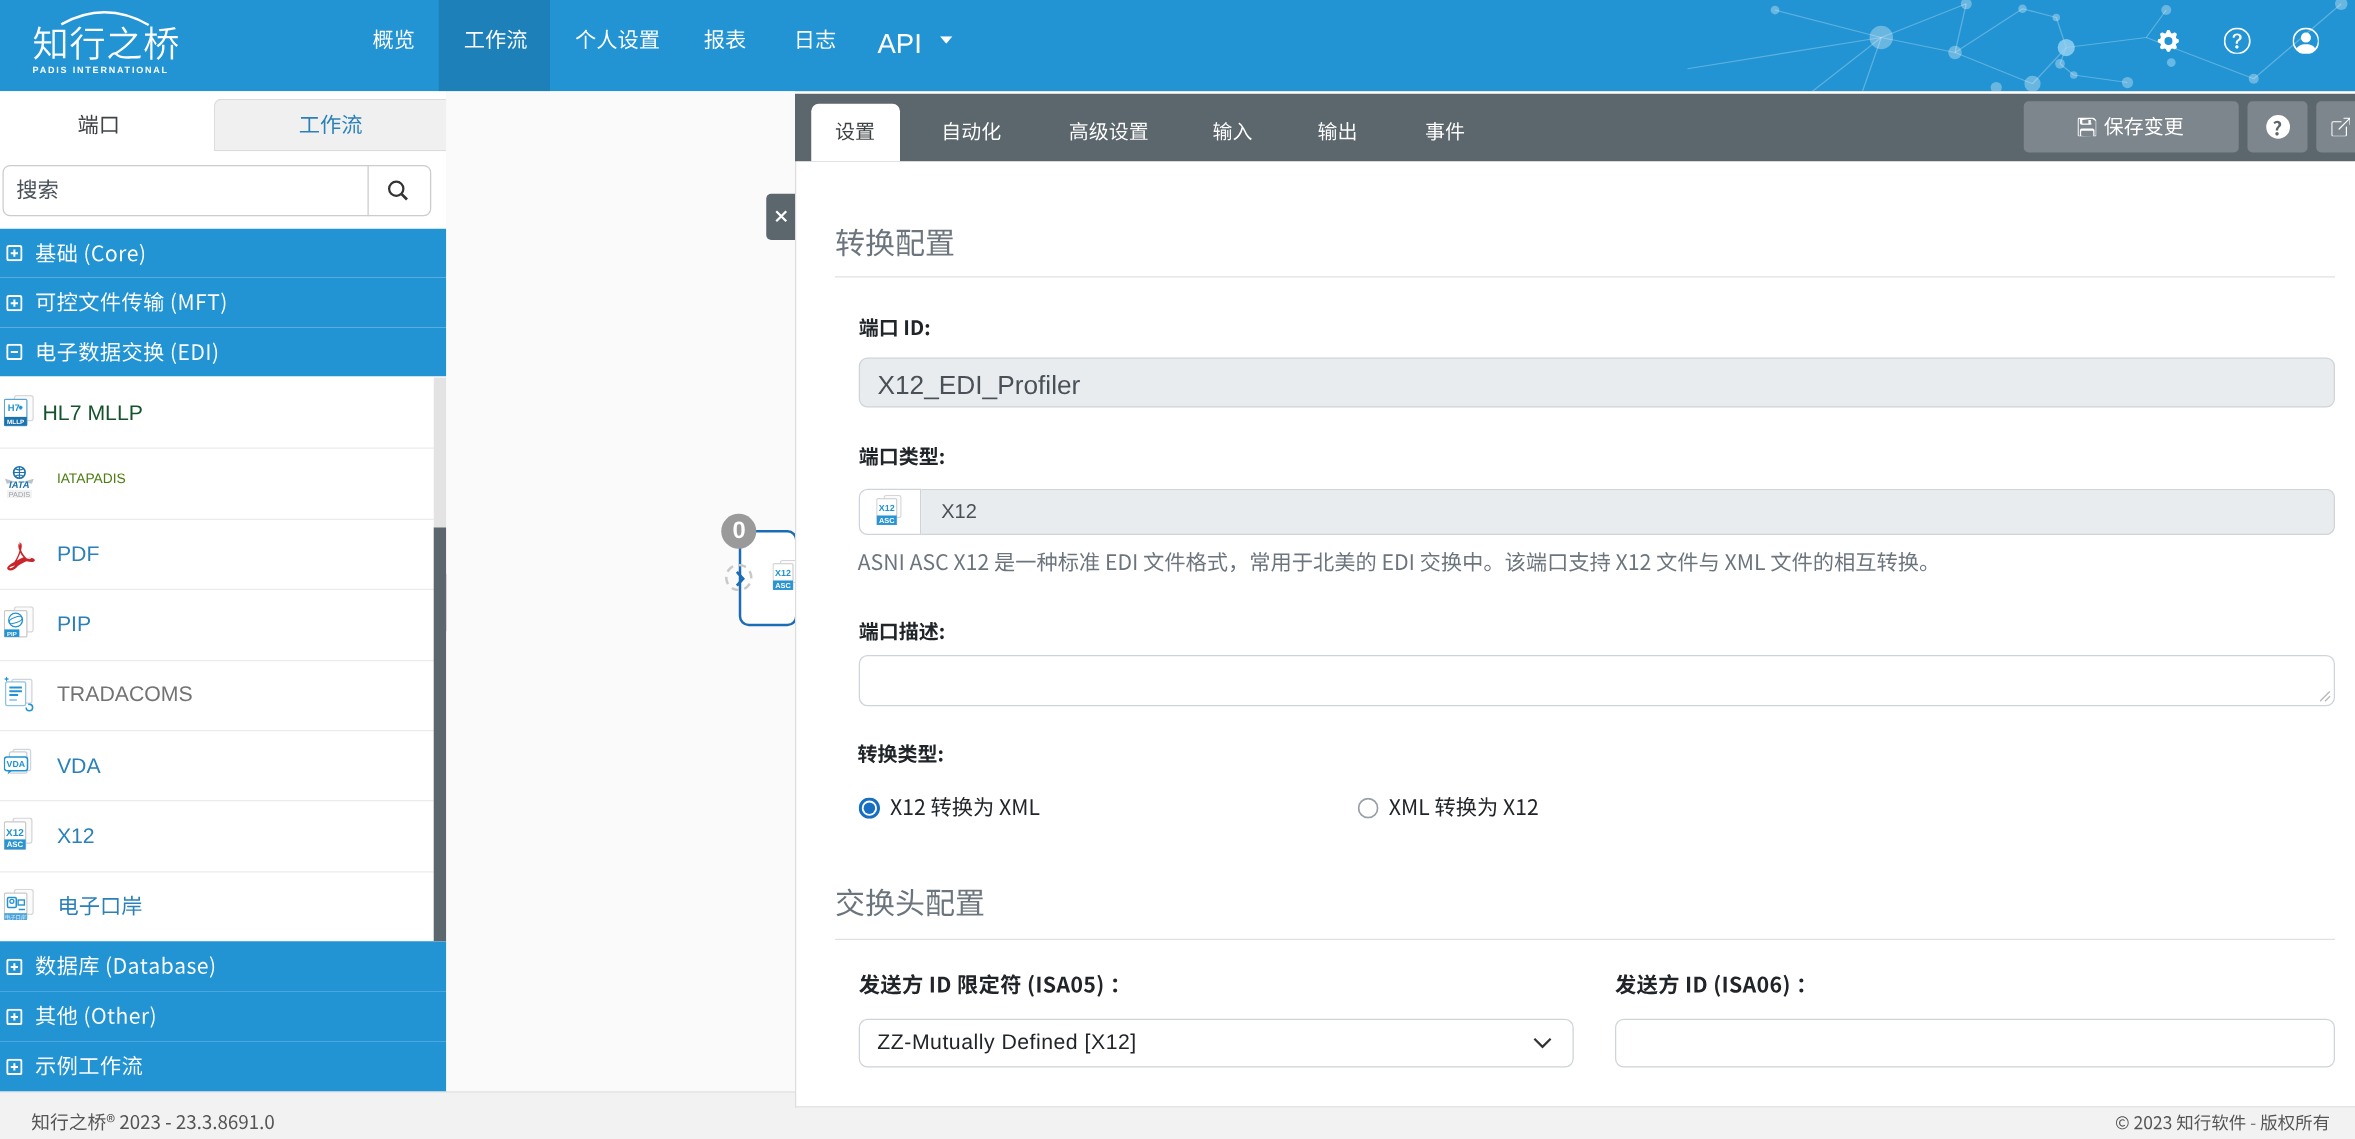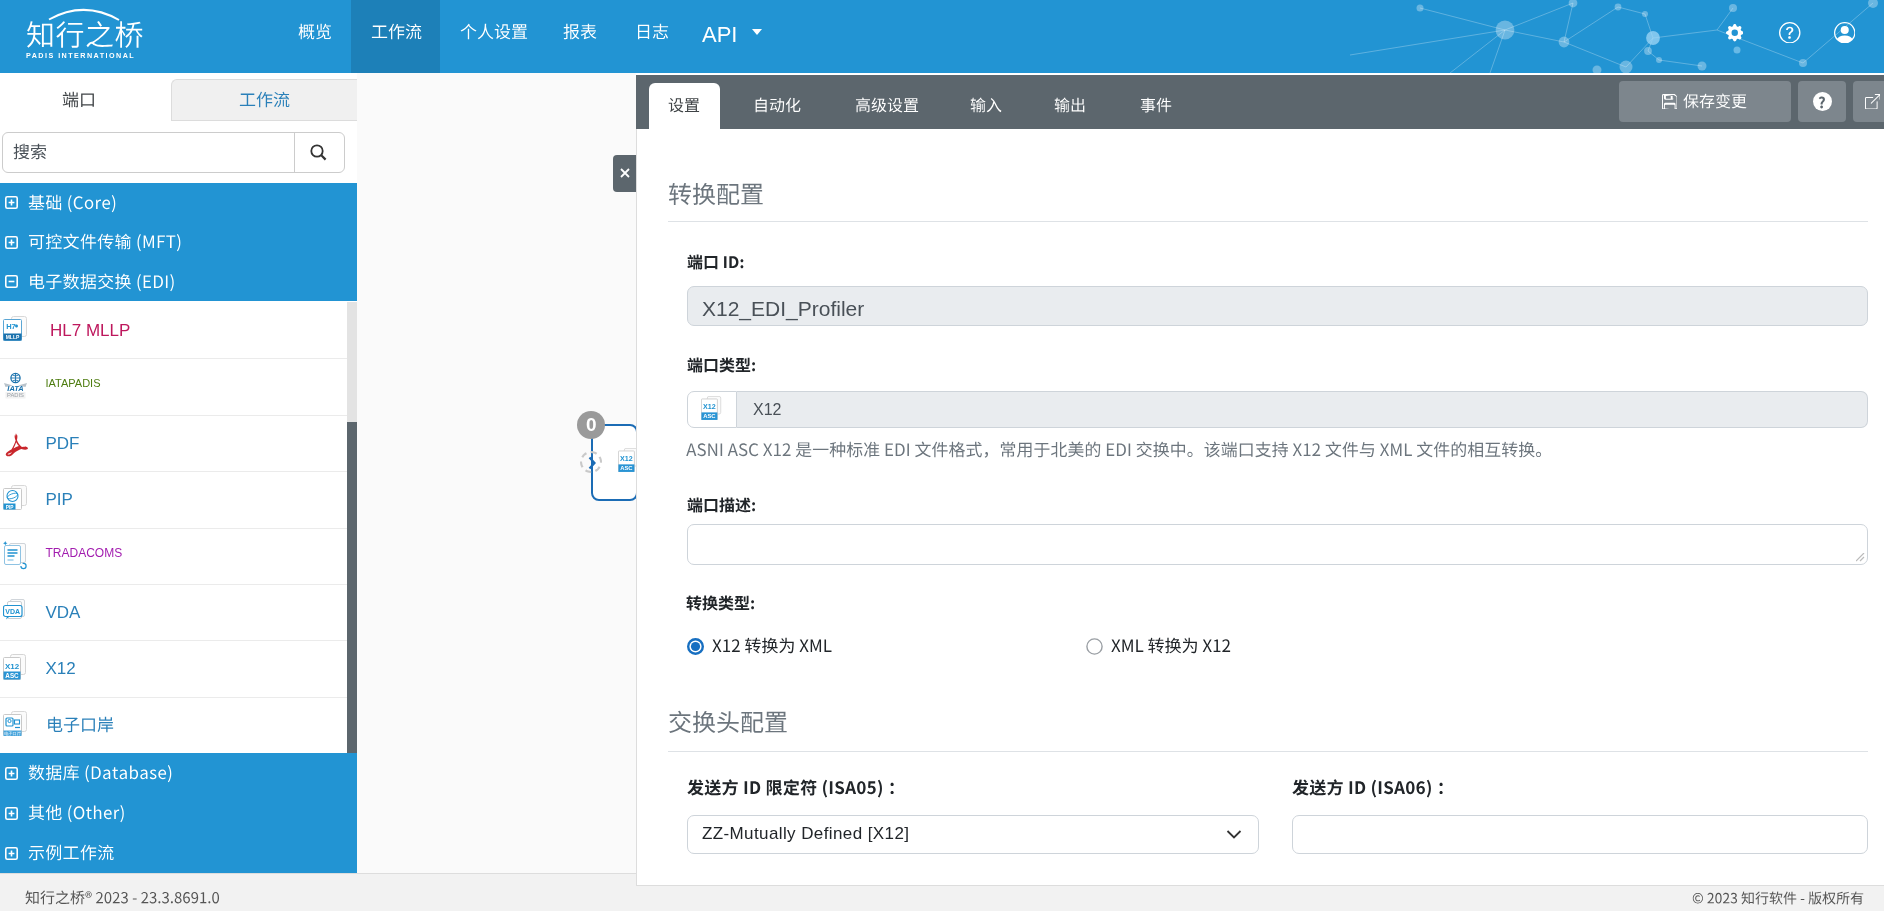--- a/index.html
+++ b/index.html
@@ -189,21 +189,21 @@
     </svg>
   </div>
 <svg class="abs" style="left:3px;top:315.7px" width="25" height="29" viewBox="0 0 25 29">
     <rect x="8.5" y="0.5" width="15" height="20" rx="2" fill="#fbfbfb" stroke="#d8d8d8"></rect>
     <rect x="0.5" y="3.5" width="18" height="21" rx="1" fill="#fff" stroke="#5ba6d4"></rect>
 <text x="8" y="13" font-family="Liberation Sans" font-size="7.5" font-weight="bold" fill="#2193d1" text-anchor="middle">H7</text>
 <path d="M12 10h3M13.5 8.5v3" stroke="#2193d1" stroke-width="1.6"></path>
 <rect x="0.5" y="17.5" width="18" height="7" fill="#1b72ad"></rect>
 <text x="9.5" y="23.2" font-family="Liberation Sans" font-size="5" font-weight="bold" fill="#fff" text-anchor="middle">MLLP</text>
   </svg>
-<div class="abs" style="left:50px;top:320.7px;font-size:17px;color:#be185d">HL7 MLLP</div>
+<div class="abs" style="left:34px;top:320.7px;font-size:17px;color:#14532d">HL7 MLLP</div>
 <div style="position:absolute;left:0px;top:358.4px;width:347px;height:0px;border-top:1px solid #ebebeb"></div>
 <svg class="abs" style="left:3px;top:372.09999999999997px" width="25" height="29" viewBox="0 0 25 29">
     <path d="M1 11 L10 13.5 L2.5 15z" fill="#b9c3cb"></path>
     <path d="M24 11 L15 13.5 L22.5 15z" fill="#b9c3cb"></path>
 <circle cx="12.5" cy="6" r="4.6" fill="none" stroke="#1b72ad" stroke-width="1.3"></circle>
 <path d="M8 6h9M12.5 1.5v9M9.3 3a6 6 0 0 0 6.4 0M9.3 9a6 6 0 0 1 6.4 0" stroke="#1b72ad" stroke-width="0.9" fill="none"></path>
 <text x="12.5" y="18.5" font-family="Liberation Sans" font-size="7.5" font-weight="bold" font-style="italic" fill="#1b72ad" text-anchor="middle">IATA</text>
 <rect x="2.5" y="20" width="20" height="6.5" fill="#f2f2f2"></rect>
 <text x="12.5" y="25.3" font-family="Liberation Sans" font-size="5.8" fill="#9aa0a6" text-anchor="middle">PADIS</text>
   </svg>
@@ -225,21 +225,21 @@
 <div class="abs" style="left:45.5px;top:489.9px;font-size:17px;color:#2a80b9">PIP</div>
 <div style="position:absolute;left:0px;top:527.6px;width:347px;height:0px;border-top:1px solid #ebebeb"></div>
 <svg class="abs" style="left:3px;top:541.3000000000001px" width="25" height="29" viewBox="0 0 25 29">
     <rect x="6.5" y="2.5" width="16" height="19" rx="1.5" fill="#fbfbfb" stroke="#cfd4d9"></rect>
 <rect x="1.5" y="4.5" width="16" height="19" rx="1.5" fill="#fff" stroke="#8fc3e3"></rect>
 <path d="M4.5 9h10M4.5 12h10M4.5 15h7" stroke="#2193d1" stroke-width="1.7"></path>
 <path d="M4.5 19h6" stroke="#9ecfeb" stroke-width="1.5"></path>
 <path d="M2.5 0l.7 1.8L5 2.5l-1.8.7L2.5 5l-.7-1.8L0 2.5l1.8-.7z" fill="#2193d1" transform="translate(0,0) scale(0.9)"></path>
 <circle cx="20.5" cy="25" r="2.6" fill="none" stroke="#2193d1" stroke-width="1.2" stroke-dasharray="8 3"></circle>
   </svg>
-<div class="abs" style="left:45.5px;top:546.3000000000001px;font-size:12px;color:#a21caf">TRADACOMS</div>
+<div class="abs" style="left:45.5px;top:546.3000000000001px;font-size:17px;color:#737373">TRADACOMS</div>
 <div style="position:absolute;left:0px;top:584.0px;width:347px;height:0px;border-top:1px solid #ebebeb"></div>
 <svg class="abs" style="left:3px;top:597.7px" width="25" height="29" viewBox="0 0 25 29">
     <rect x="7.5" y="1.5" width="14" height="17" rx="1.5" fill="#fbfbfb" stroke="#d0d5da"></rect>
 <rect x="4.5" y="3.5" width="14" height="17" rx="1.5" fill="#fff" stroke="#c9cfd4"></rect>
 <rect x="0.5" y="7.5" width="18.5" height="11" rx="2" fill="#fff" stroke="#2193d1" stroke-width="1.2"></rect>
 <text x="9.7" y="15.8" font-family="Liberation Sans" font-size="7" font-weight="bold" fill="#2193d1" text-anchor="middle">VDA</text>
 <path d="M4 18.5l-1 3 3.5-3z" fill="#2193d1"></path>
   </svg>
 <div class="abs" style="left:45.5px;top:602.7px;font-size:17px;color:#2a80b9">VDA</div>
 <div style="position:absolute;left:0px;top:640.4px;width:347px;height:0px;border-top:1px solid #ebebeb"></div>

